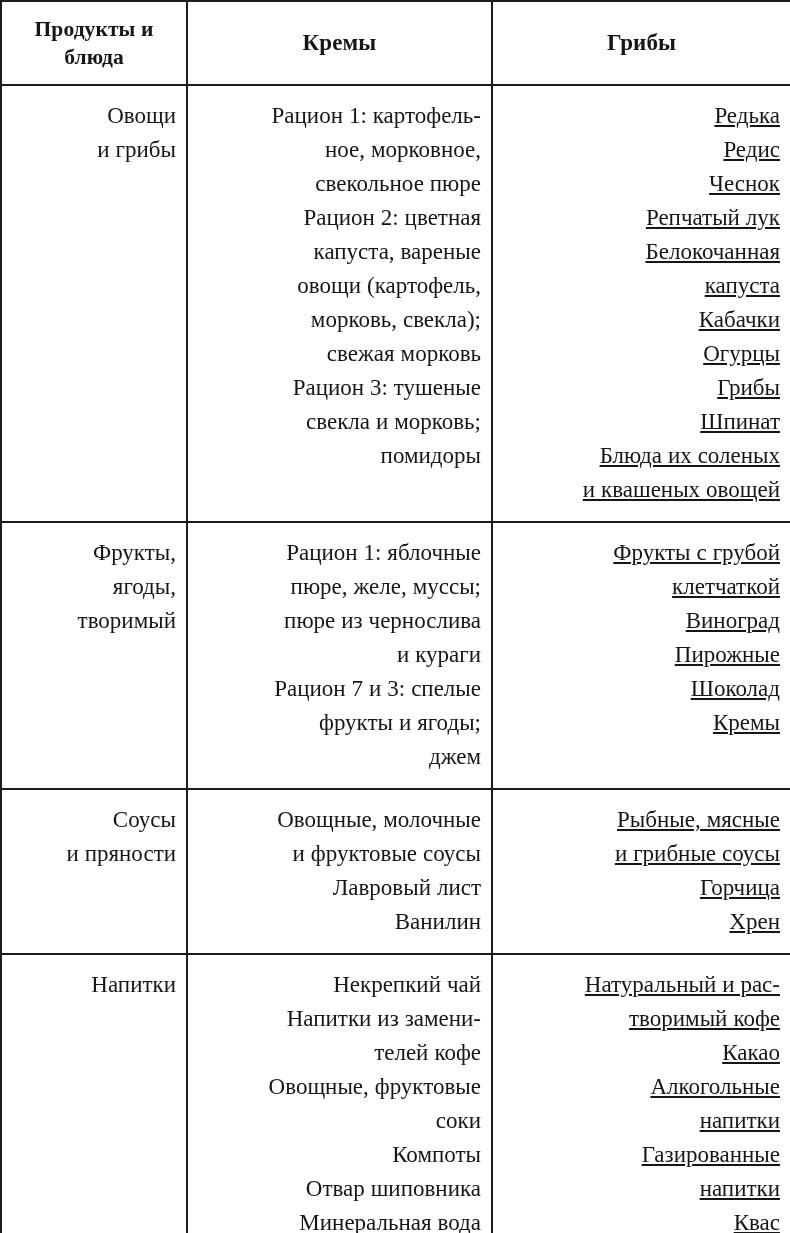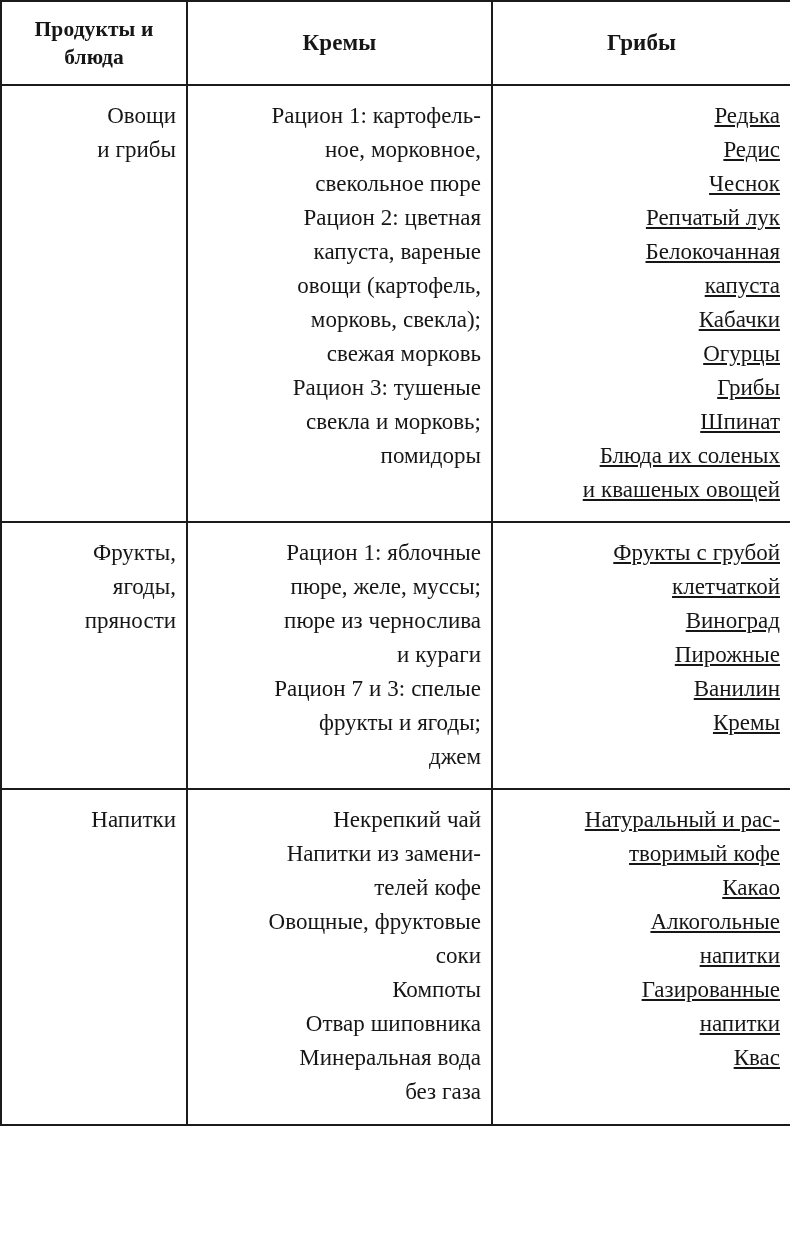--- a/index.html
+++ b/index.html
@@ -116,34 +116,46 @@
 Кабачки
 Огурцы
 Грибы
 Шпинат
 Блюда их соленых
 и квашеных овощей</td>
     </tr>
     <tr data-row="1">
       <td class="cell-category">Фрукты,
 ягоды,
-пряности</td>
+творимый</td>
       <td class="cell-allowed">Рацион 1: яблочные
 пюре, желе, муссы;
 пюре из чернослива
 и кураги
 Рацион 7 и 3: спелые
 фрукты и ягоды;
 джем</td>
       <td class="cell-forbidden">Фрукты с грубой
 клетчаткой
 Виноград
 Пирожные
-Ванилин
+Шоколад
 Кремы</td>
+    </tr>
+    <tr data-row="2">
+      <td class="cell-category">Соусы
+и пряности</td>
+      <td class="cell-allowed">Овощные, молочные
+и фруктовые соусы
+Лавровый лист
+Ванилин</td>
+      <td class="cell-forbidden">Рыбные, мясные
+и грибные соусы
+Горчица
+Хрен</td>
     </tr>
     <tr data-row="3">
       <td class="cell-category">Напитки</td>
       <td class="cell-allowed">Некрепкий чай
 Напитки из замени-
 телей кофе
 Овощные, фруктовые
 соки
 Компоты
 Отвар шиповника

